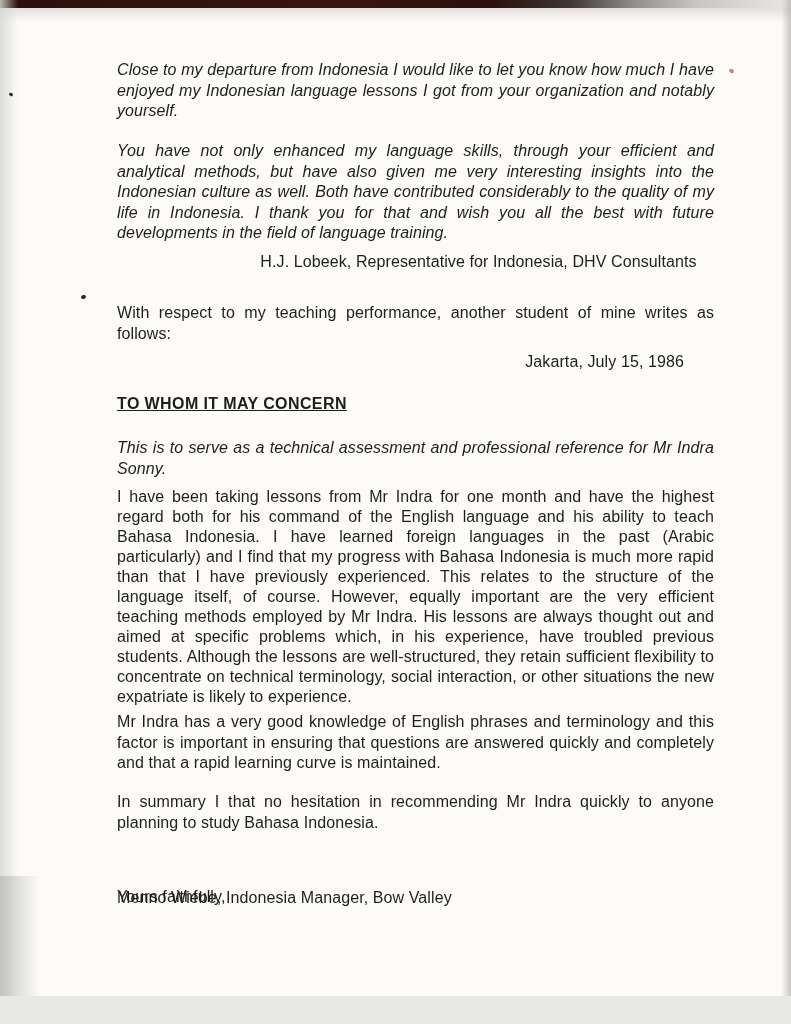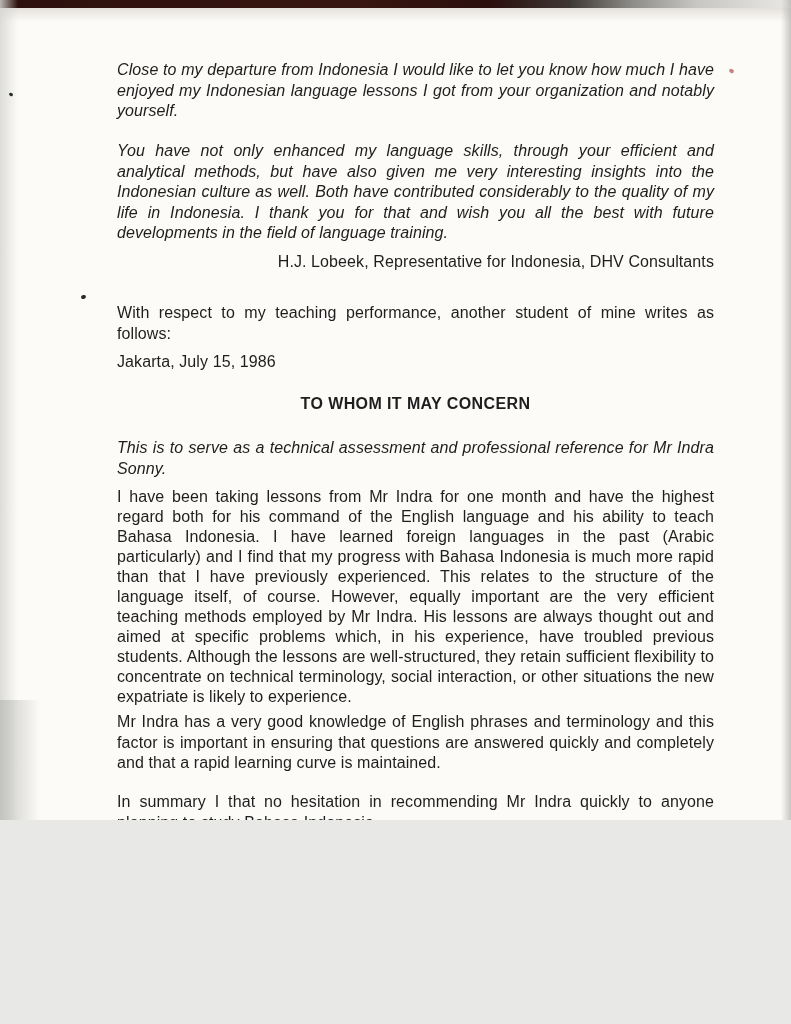--- a/index.html
+++ b/index.html
@@ -4,21 +4,21 @@
 <style>
   html, body {
     margin: 0;
     padding: 0;
     background: #e8e8e6;
     font-family: "Liberation Sans", sans-serif;
   }
   .scan-page {
     position: relative;
     width: 791px;
-    height: 820px;
+    height: 996px;
     margin: 0 auto;
     background: #fcfbf8;
     overflow: hidden;
     color: #1e1e1e;
   }
   
   .top-stripe {
     position: absolute;
     top: 0; left: 0;
     width: 791px; height: 8px;
@@ -76,24 +76,24 @@
     position: absolute;
     left: 0;
     width: 100%;
     margin: 0;
     line-height: 20.5px;
     text-align: justify;
   }
   .italic { font-style: italic; }
   .quote-1      { top: 60px; }
   .quote-2      { top: 141px; }
-  .attribution  { top: 252px; text-align: right; padding-left: 126px; box-sizing: border-box; }
+  .attribution  { top: 252px; text-align: center; padding-left: 126px; box-sizing: border-box; }
   .connector    { top: 303px; }
-  .dateline     { top: 352px; text-align: left; padding-right: 30px; box-sizing: border-box; }
-  .heading      { top: 394px; text-align: center; font-weight: 700; letter-spacing: 0.4px; }
+  .dateline     { top: 352px; text-align: right; padding-right: 30px; box-sizing: border-box; }
+  .heading      { top: 394px; font-weight: 700; letter-spacing: 0.4px; text-decoration: underline; }
   .purpose      { top: 438px; }
   .body-1       { top: 487px; line-height: 20px; }
   .body-2       { top: 712px; }
   .body-3       { top: 792px; }
   .closing      { top: 851px; text-align: left; margin-top: 36px; }
   .signature    { top: 888px; text-align: left; }
 </style>
 </head>
 <body>
 

